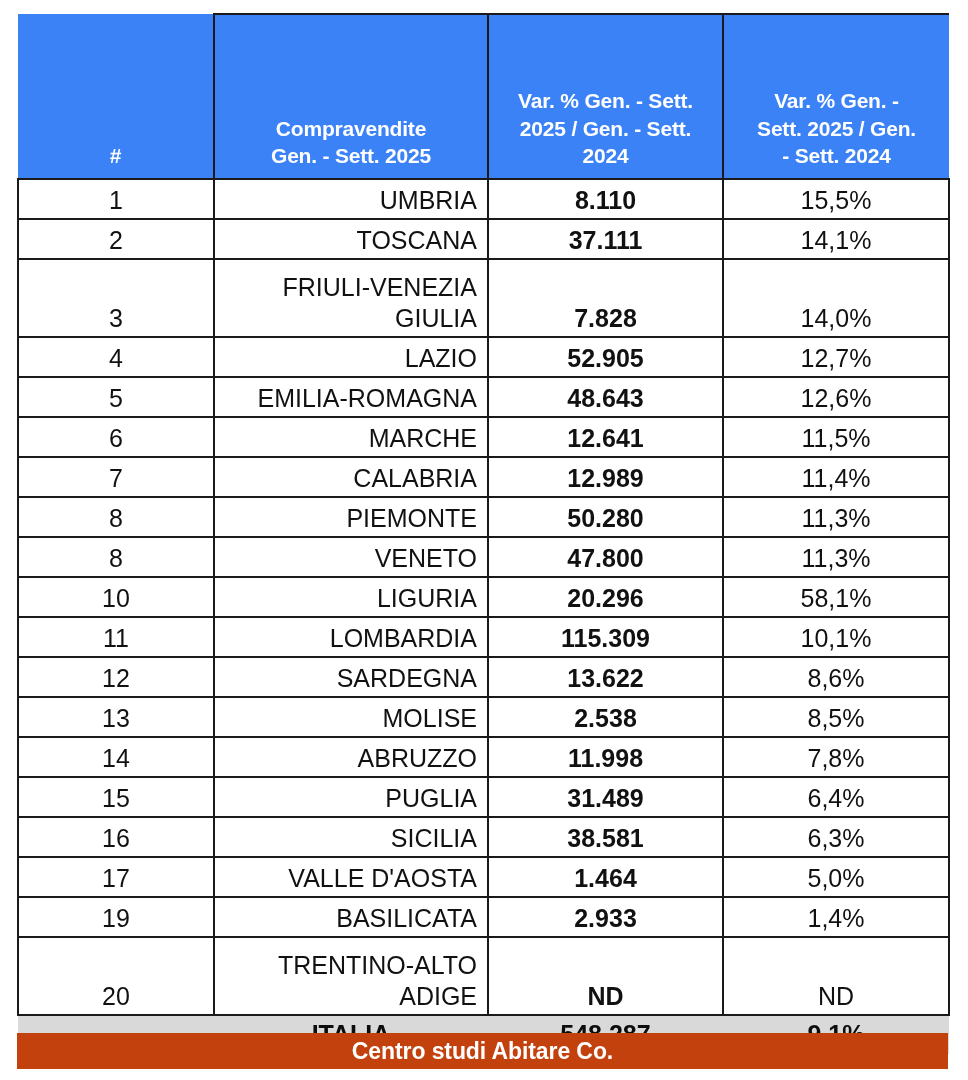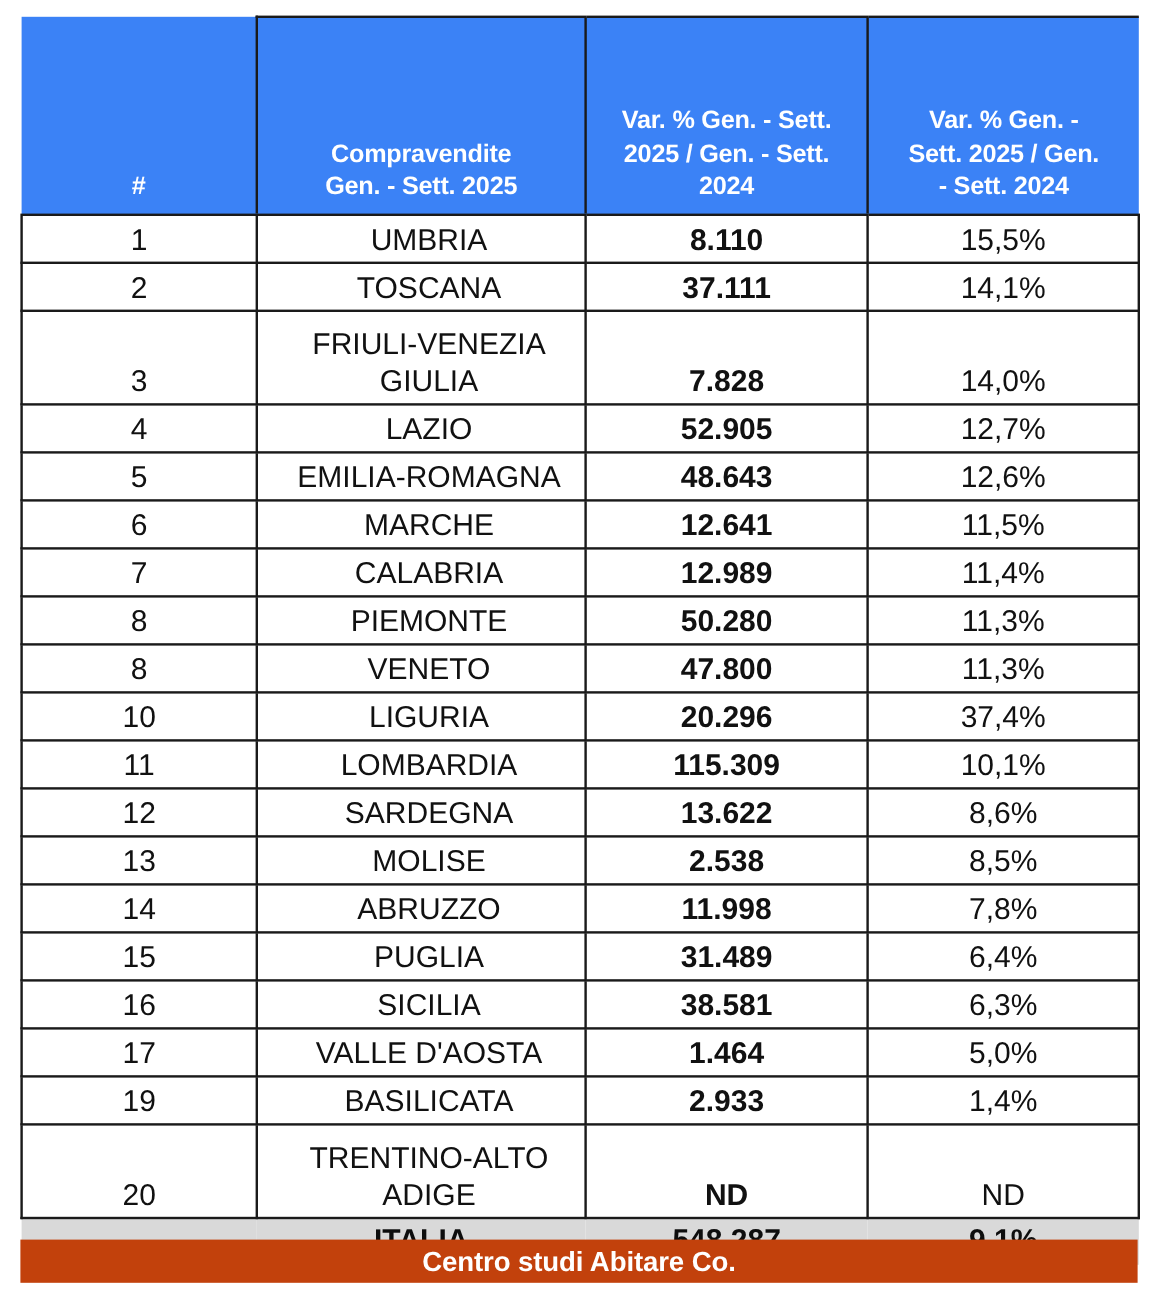--- a/index.html
+++ b/index.html
@@ -75,21 +75,21 @@
     line-height: 1.22;
     color: #111111;
     height: 34px;
     padding: 1px 10px 3px 10px;
     background: #ffffff;
     vertical-align: bottom;
     font-stretch: condensed;
     white-space: normal;
   }
   tbody td.rank { text-align: center; }
-  tbody td.name { text-align: center; padding-left: 23px; }
+  tbody td.name { text-align: right; padding-left: 23px; }
   tbody td.val  { text-align: center; font-weight: bold; }
   tbody td.pct  { text-align: center; }
 
   tbody tr.two-line td { height: 72px; }
 
   
   tr.total td {
     background: #D9D9D9;
     border: none;
     font-weight: bold;
@@ -209,21 +209,21 @@
           <tr>
             <td class="rank">8</td>
             <td class="name">VENETO</td>
             <td class="val">47.800</td>
             <td class="pct">11,3%</td>
           </tr>
           <tr>
             <td class="rank">10</td>
             <td class="name">LIGURIA</td>
             <td class="val">20.296</td>
-            <td class="pct">37,4%</td>
+            <td class="pct">58,1%</td>
           </tr>
           <tr>
             <td class="rank">11</td>
             <td class="name">LOMBARDIA</td>
             <td class="val">115.309</td>
             <td class="pct">10,1%</td>
           </tr>
           <tr>
             <td class="rank">12</td>
             <td class="name">SARDEGNA</td>

